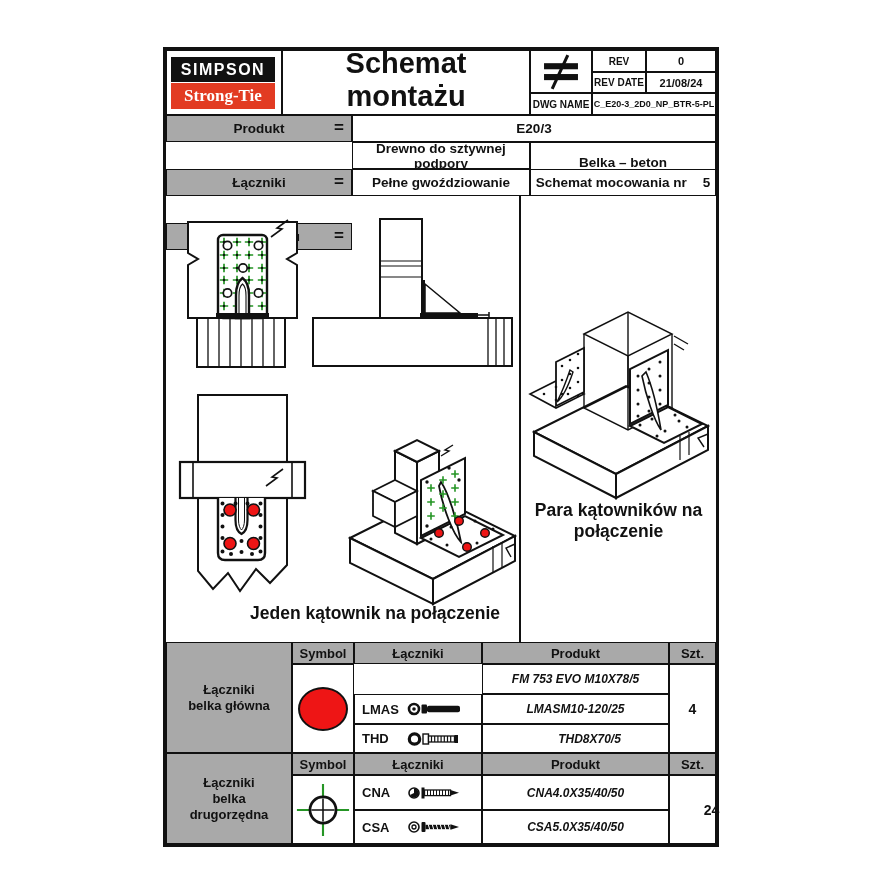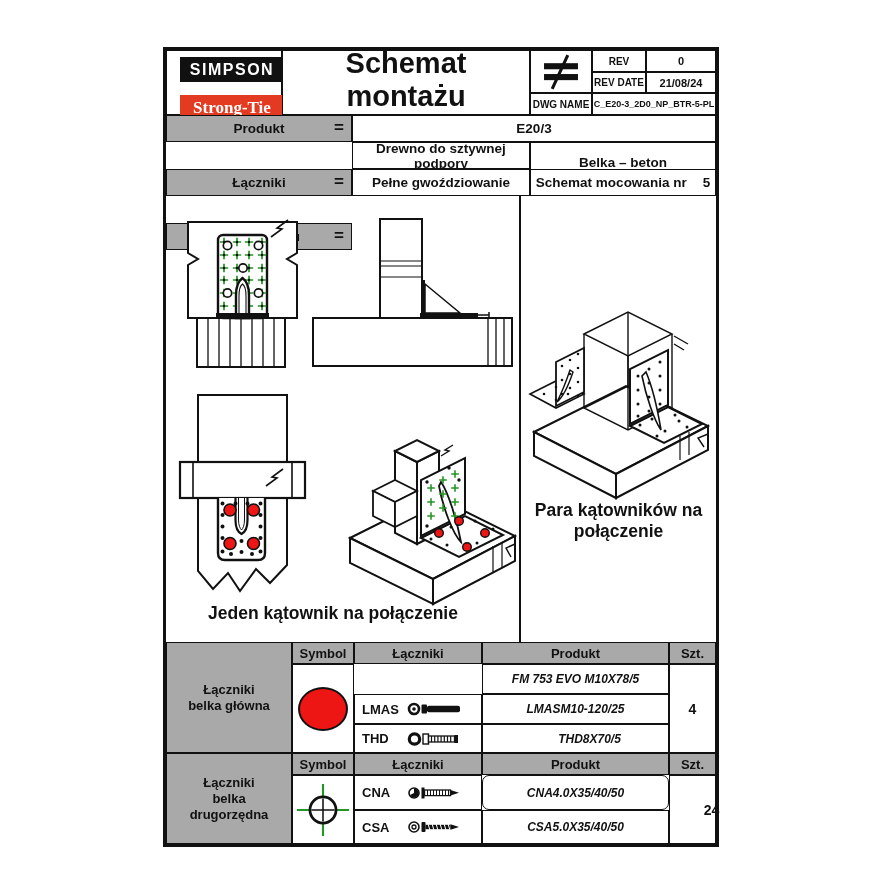--- a/index.html
+++ b/index.html
@@ -27,23 +27,23 @@
   .grp{font-size:13px;line-height:16px;}
   svg{display:block;}
   .divider{background:#111;}
 </style>
 </head>
 <body>
 
 <div class="sheet">
 
   <div class="cell" style="left:0;top:0;width:116px;height:65px;">
-    <div class="abs" style="left:13px;top:6px;width:104px;">
+    <div class="abs" style="left:4px;top:6px;width:104px;">
       <div class="logo-black">SIMPSON</div>
-      <div class="logo-red" style="margin-top:13px;font-family:Liberation Serif, serif;">Strong-Tie</div>
+      <div class="logo-red" style="margin-top:1px;font-family:Liberation Serif, serif;">Strong-Tie</div>
     </div>
   </div>
   <div class="cell" style="left:116px;top:0;width:248px;height:65px;">
     <span class="doc-title">Schemat montażu</span>
   </div>
   <div class="cell" style="left:364px;top:0;width:62px;height:43px;">
     <svg width="46" height="38" viewBox="0 0 64 56">
       <rect x="7" y="15" width="50" height="9" fill="#111"></rect>
       <rect x="7" y="31" width="50" height="9" fill="#111"></rect>
       <line x1="42" y1="3" x2="19" y2="53" stroke="#111" stroke-width="4.5"></line>
@@ -176,21 +176,21 @@
       <polygon points="2,86 28,100 56,86 30,72" fill="#fff" stroke="#111" stroke-width="1.6"></polygon>
       <polygon points="28,98 56,84 56,40 28,54" fill="#fff" stroke="#111" stroke-width="1.8"></polygon>
       <path d="M42 62C38 74 33 86 29 94C35 89 41 76 45 64Z" fill="#fff" stroke="#111" stroke-width="1.4"></path>
       <path stroke="#111" stroke-width="2.6" stroke-linecap="round" fill="none" d="M34 58h.01M34 72h.01M34 86h.01M42 52h.01M42 66h.01M42 80h.01M50 46h.01M50 60h.01M50 74h.01M50 88h.01M16 86h.01M28 92h.01M40 86h.01M28 79h.01"></path>
       <polygon points="102,118 140,99 174,116 136,135" fill="#fff" stroke="#111" stroke-width="2"></polygon>
       <polygon points="102,116 140,97 140,42 102,61" fill="#fff" stroke="#111" stroke-width="2"></polygon>
       <path d="M118 64C124 78 130 104 133 122C126 112 118 88 114 68Z" fill="#fff" stroke="#111" stroke-width="1.6"></path>
       <path stroke="#111" stroke-width="3" stroke-linecap="round" fill="none" d="M110 68h.01M110 82h.01M110 96h.01M110 108h.01M121 61h.01M121 75h.01M121 89h.01M121 103h.01M132 54h.01M132 68h.01M132 82h.01M132 96h.01M112 117h.01M124 111h.01M137 123h.01M151 113h.01M159 119h.01M129 128h.01M147 107h.01"></path>
     </svg>
 
-    <div class="abs caption" style="left:0;top:407px;width:334px;">Jeden kątownik na połączenie</div>
+    <div class="abs caption" style="left:0;top:407px;width:334px;text-align:right;">Jeden kątownik na połączenie</div>
     <div class="abs caption" style="left:355px;top:304px;width:195px;">
       <div>Para kątowników na</div>
       <div>połączenie</div>
     </div>
   </div>
 
   <div class="cell gray grp" style="left:0;top:592px;width:126px;height:111px;flex-direction:column;">
     <div>Łączniki</div>
     <div>belka główna</div>
   </div>
@@ -252,21 +252,21 @@
     <span class="fname">CNA</span>
     <svg width="60" height="18" viewBox="0 0 60 18">
       <circle cx="7" cy="9" r="5" fill="#fff" stroke="#111" stroke-width="1.6"></circle>
       <path d="M7 9L7 4.5A4.5 4.5 0 1 1 3 11Z" fill="#111"></path>
       <rect x="14.5" y="3.5" width="3" height="11" fill="#111"></rect>
       <rect x="17.5" y="6" width="26" height="5.6" fill="#fff" stroke="#111" stroke-width="1.3"></rect>
       <path d="M20.5 6v5.6M23.5 6v5.6M26.5 6v5.6M29.5 6v5.6M32.5 6v5.6M35.5 6v5.6M38.5 6v5.6M41.5 6v5.6" stroke="#111" stroke-width="1"></path>
       <polygon points="43.5,6 52,8.8 43.5,11.6" fill="#111"></polygon>
     </svg>
   </div>
-  <div class="cell prod" style="left:316px;top:725px;width:187px;height:35px;border-radius:7px;">CNA4.0X35/40/50</div>
+  <div class="cell prod" style="left:316px;top:725px;width:187px;height:35px;">CNA4.0X35/40/50</div>
 
   <div class="cell name-cell" style="left:188px;top:760px;width:128px;height:34px;">
     <span class="fname">CSA</span>
     <svg width="60" height="18" viewBox="0 0 60 18">
       <circle cx="7" cy="9" r="5" fill="#fff" stroke="#111" stroke-width="1.6"></circle>
       <circle cx="7" cy="9" r="2" fill="none" stroke="#111" stroke-width="1.3"></circle>
       <rect x="14.5" y="4" width="4" height="10" rx="1" fill="#111"></rect>
       <rect x="18.5" y="6.8" width="25" height="4.4" fill="#111"></rect>
       <path d="M21 5.6l2 6.8M25 5.6l2 6.8M29 5.6l2 6.8M33 5.6l2 6.8M37 5.6l2 6.8M41 5.6l2 6.8" stroke="#fff" stroke-width="1"></path>
       <polygon points="43.5,6.2 52,9 43.5,11.8" fill="#111"></polygon>

